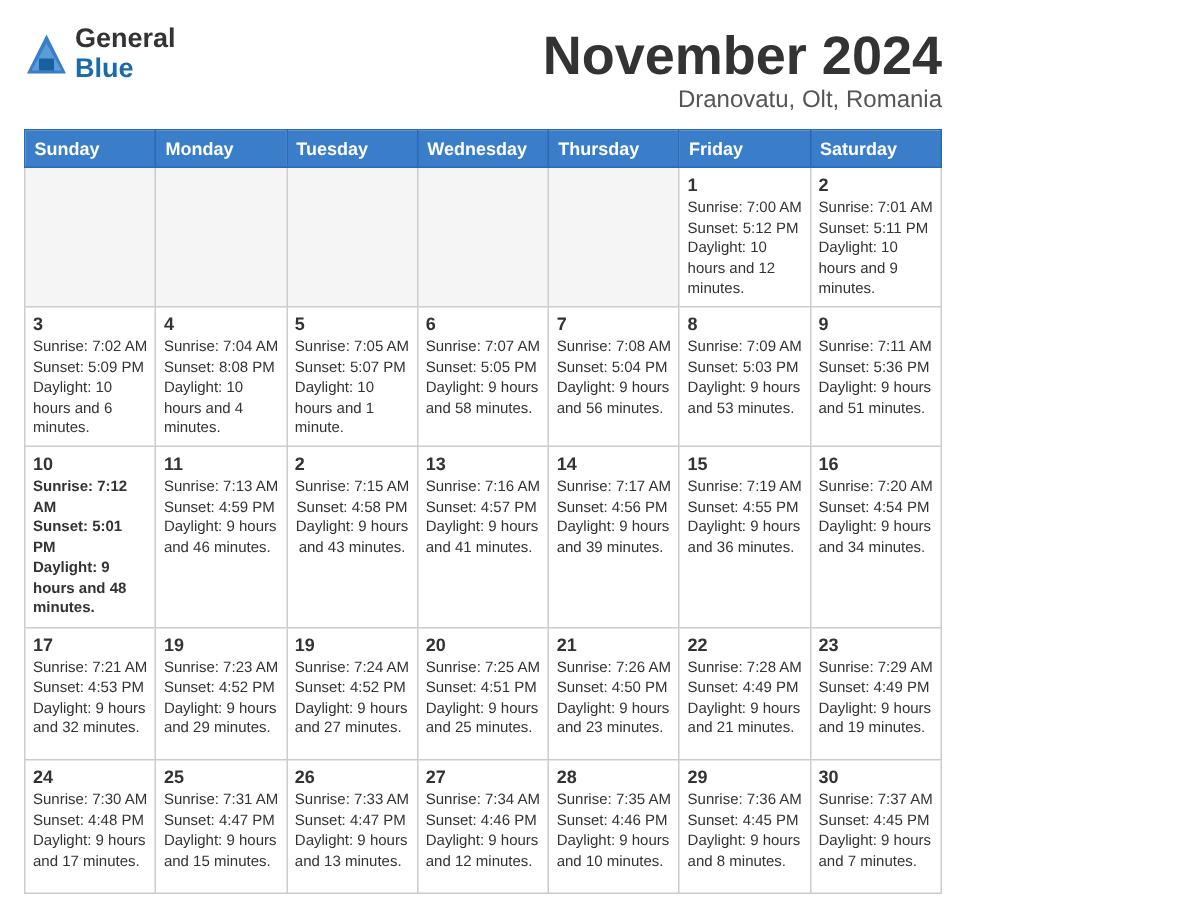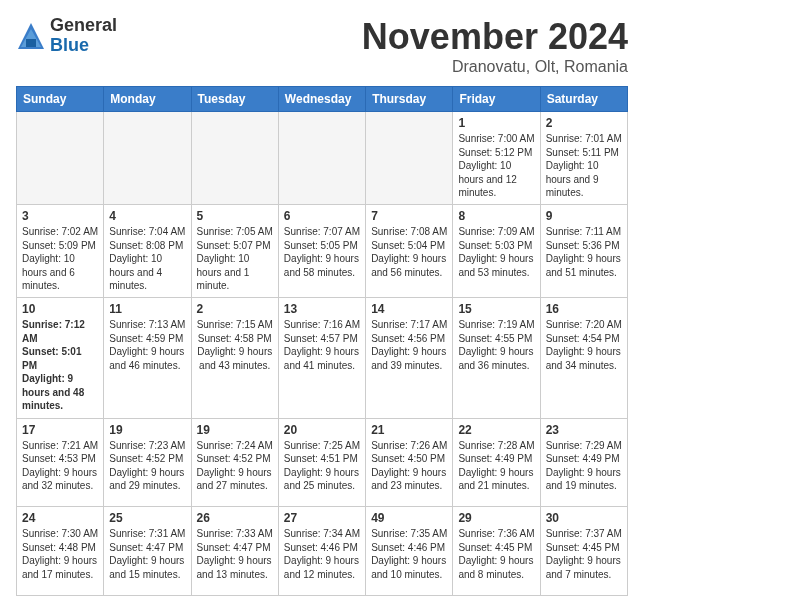--- a/index.html
+++ b/index.html
@@ -298,21 +298,21 @@
 Sunset: 4:47 PM
 Daylight: 9 hours and 13 minutes.</div>
           </td>
           <td>
             <span class="day-num">27</span>
             <div class="day-info" style="white-space: pre-line;">Sunrise: 7:34 AM
 Sunset: 4:46 PM
 Daylight: 9 hours and 12 minutes.</div>
           </td>
           <td>
-            <span class="day-num">49</span>
+            <span class="day-num">28</span>
             <div class="day-info" style="white-space: pre-line;">Sunrise: 7:35 AM
 Sunset: 4:46 PM
 Daylight: 9 hours and 10 minutes.</div>
           </td>
           <td>
             <span class="day-num">29</span>
             <div class="day-info" style="white-space: pre-line;">Sunrise: 7:36 AM
 Sunset: 4:45 PM
 Daylight: 9 hours and 8 minutes.</div>
           </td>

